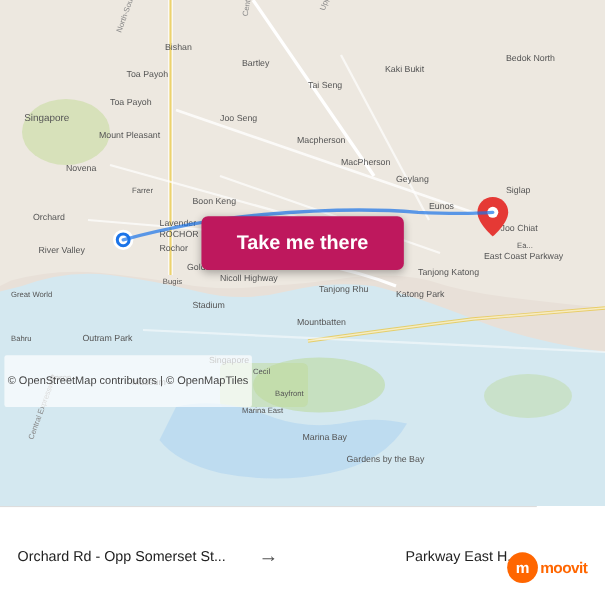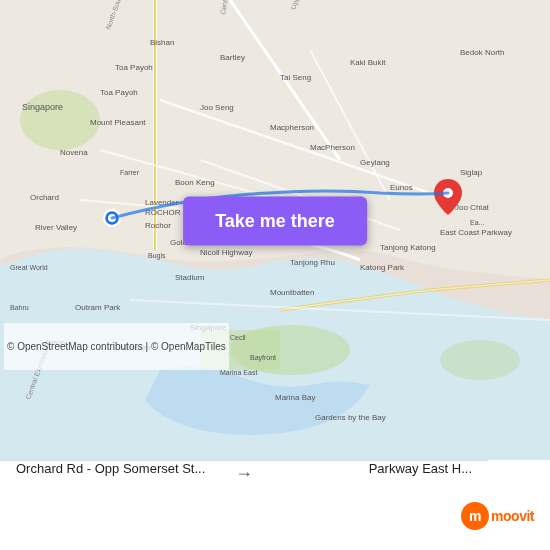--- a/index.html
+++ b/index.html
@@ -22,21 +22,21 @@
     #map-svg {
       width: 100%;
       height: 100%;
     }
 
     #take-me-there-btn {
       position: absolute;
       left: 50%;
       top: 48%;
       transform: translate(-50%, -50%);
-      background-color: #8b5cf6;
+      background-color: #be185d;
       color: white;
       border: none;
       border-radius: 6px;
       padding: 14px 32px;
       font-size: 18px;
       font-weight: bold;
       cursor: pointer;
       white-space: nowrap;
       box-shadow: 0 2px 8px rgba(0,0,0,0.3);
       z-index: 10;
@@ -52,20 +52,21 @@
       background: rgba(255,255,255,0.7);
       padding: 18px 3px;
       border-radius: 2px;
     }
 
     #bottom-bar {
       width: 488px;
       height: 90px;
       background: white;
       display: flex;
+      align-items: center;
       padding: 0 16px;
       border-top: 1px solid #ddd;
       gap: 8px;
     }
 
     #origin-label {
       flex: 1;
       font-size: 13px;
       color: #222;
       font-weight: 500;

